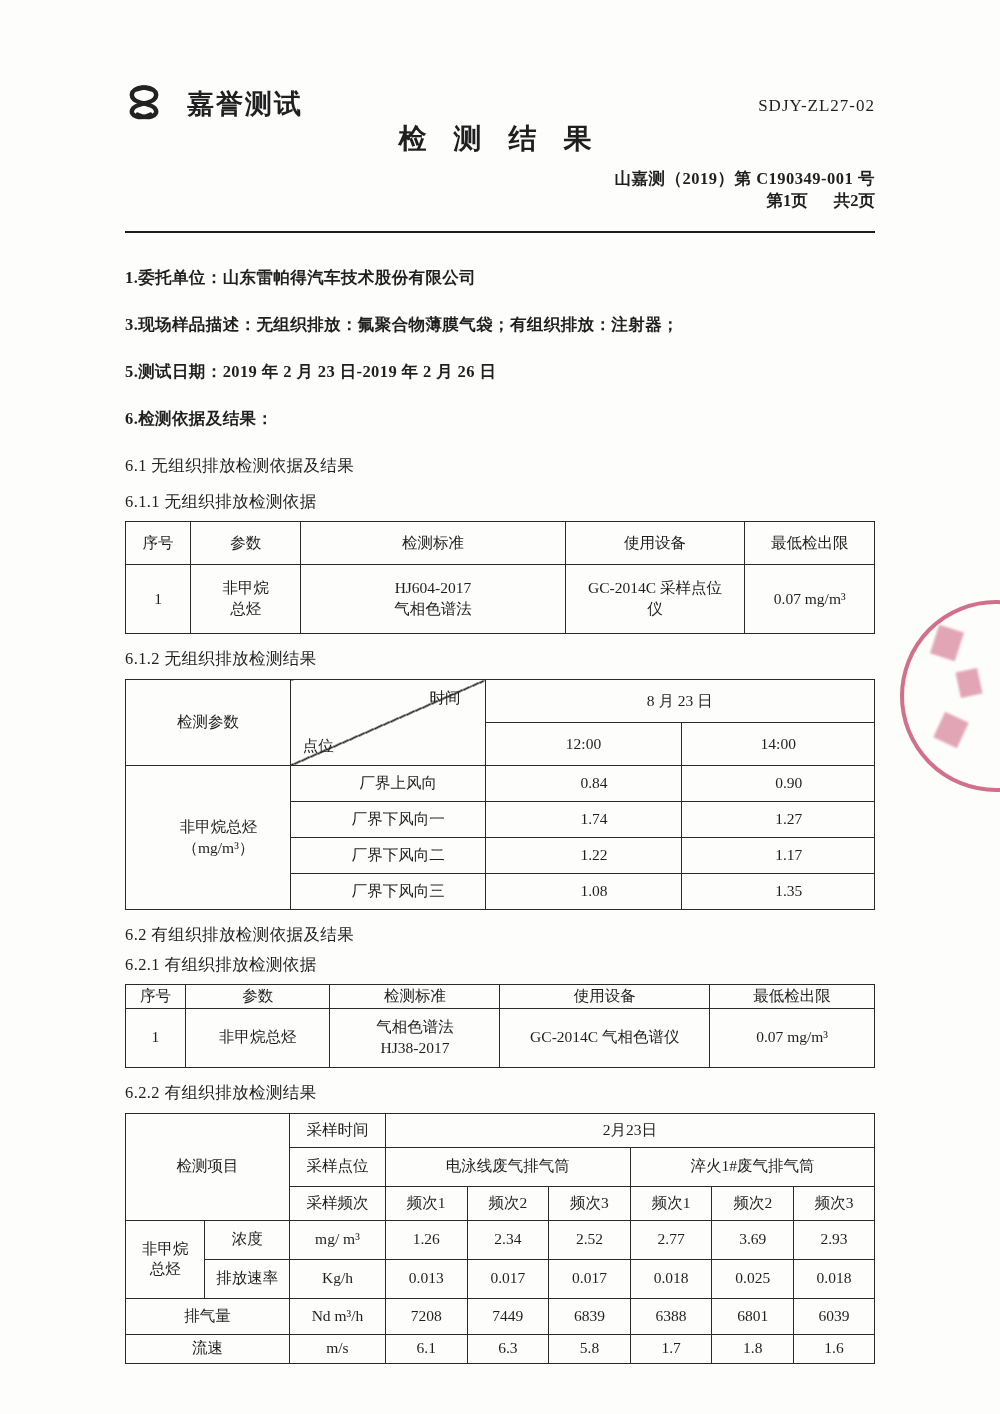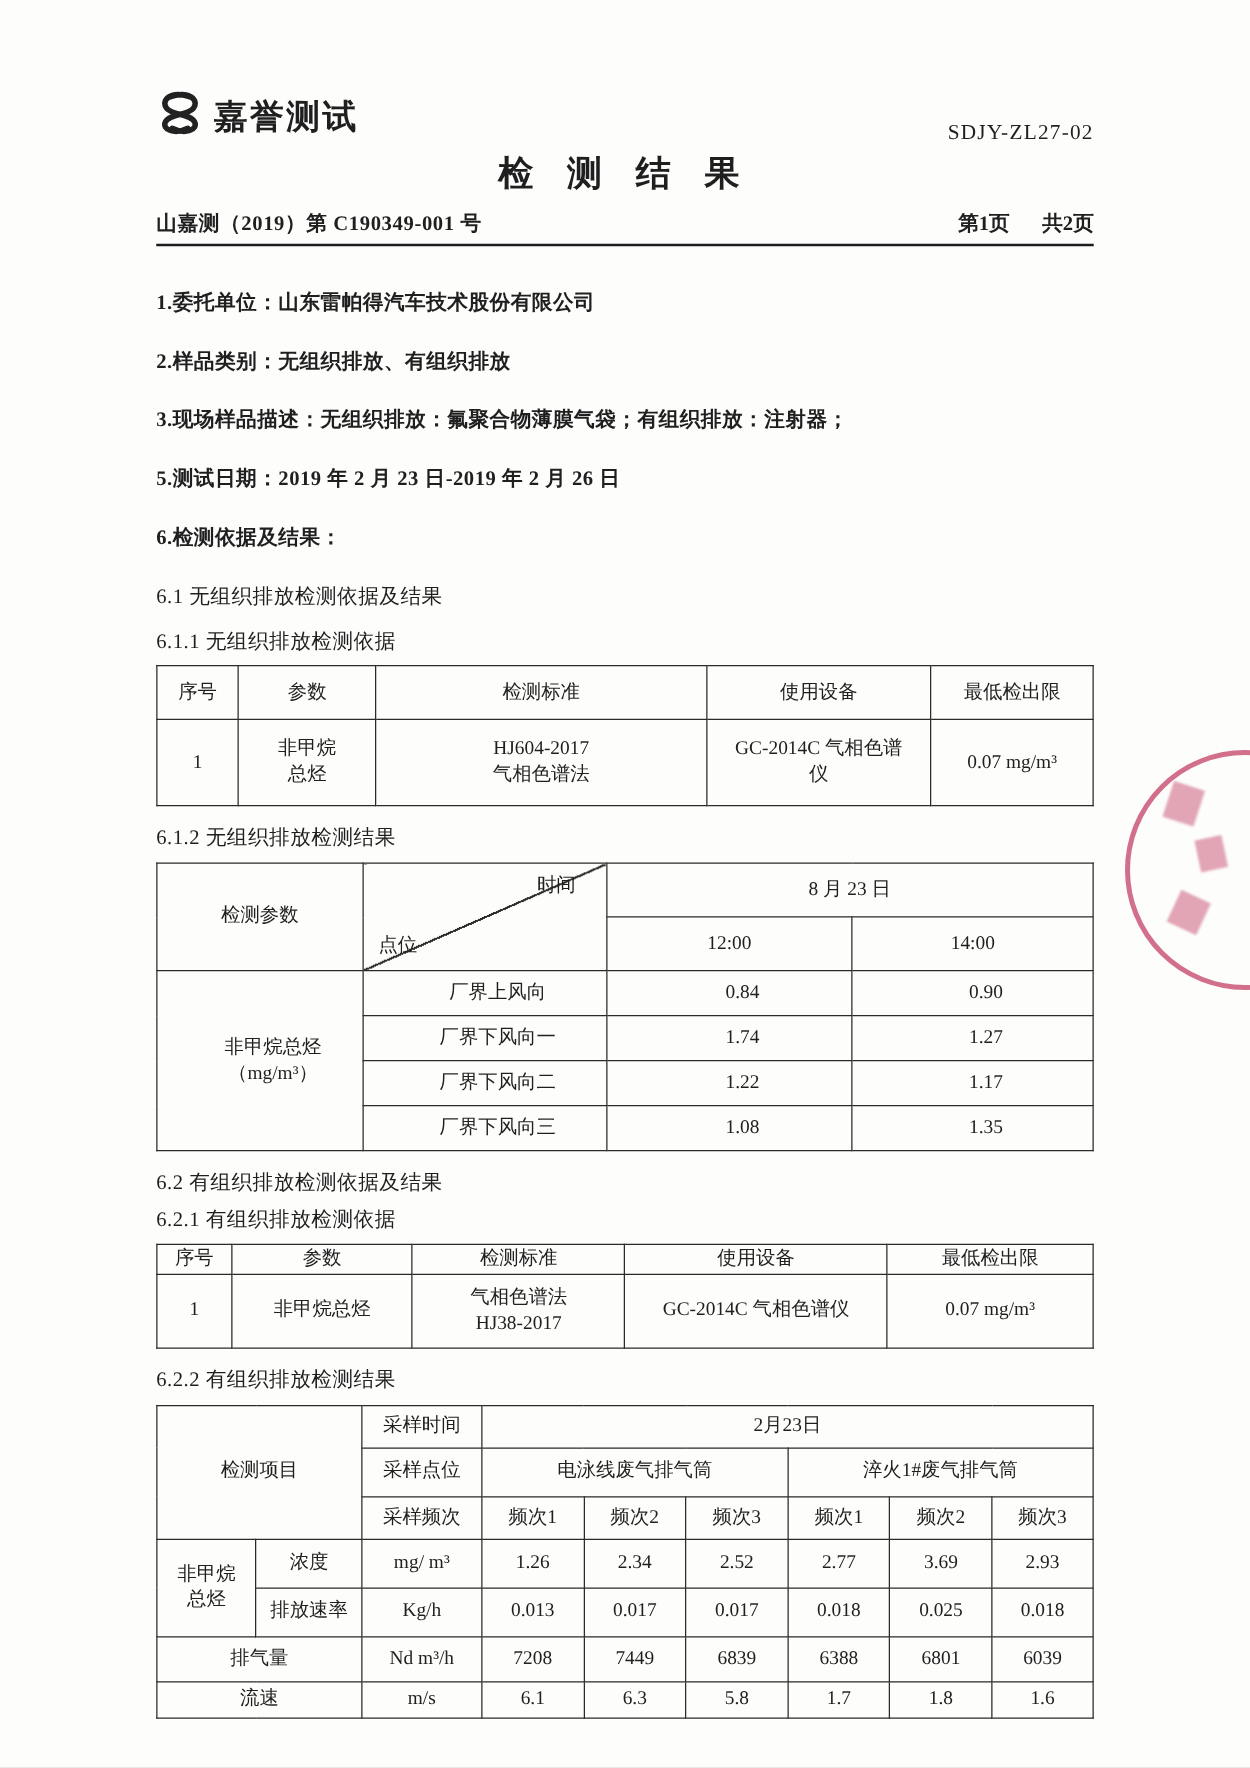--- a/index.html
+++ b/index.html
@@ -5,26 +5,26 @@
   html,body{margin:0;padding:0;background:#d9d9d9;}
   .page{
     width:1000px;height:1414px;margin:0 auto;background:#fdfdfc;
     position:relative;box-sizing:border-box;
     padding:72px 125px 0 125px;
     font-family:"Liberation Serif","DejaVu Serif",serif;
     color:#1f1f1f;overflow:hidden;
   }
   
   .hdr-row{display:flex;justify-content:space-between;align-items:flex-start;height:46px;}
-  .logo-wrap{display:flex;align-items:center;gap:8px;}
+  .logo-wrap{display:flex;align-items:center;gap:24px;margin-top:12px;}
   .logo-text{font-size:27px;font-weight:700;letter-spacing:2px;}
   .form-code{font-size:17px;margin-top:24px;letter-spacing:1px;}
   .title{text-align:center;font-size:28px;font-weight:700;letter-spacing:10px;margin-top:2px;}
   .doc-row{display:flex;justify-content:space-between;align-items:flex-end;
-    border-bottom:2.5px solid #1c1c1c;padding-bottom:5px;margin-top:10px;}
+    border-bottom:2.5px solid #1c1c1c;padding-bottom:19px;margin-top:10px;flex-direction:column;}
   .report-no{font-size:16.5px;font-weight:700;letter-spacing:.5px;}
   .page-info{font-size:16.5px;font-weight:700;}
   .page-info span{margin-left:26px;}
   
   .items{margin-top:34px;}
   .item{font-size:16.5px;font-weight:700;margin-bottom:25px;letter-spacing:.4px;}
   
   .sec-h{font-size:16.5px;font-weight:400;letter-spacing:.4px;}
   .mt-sm{margin-top:14px;} .mt-xs{margin-top:8px;}
   
@@ -81,21 +81,20 @@
 
   <div class="doc-row">
     <span class="report-no">山嘉测（2019）第 C190349-001 号</span>
     <span class="page-info">
       <span>第1页</span><span>共2页</span>
     </span>
   </div>
 
   <div class="items">
     <div class="item">1.委托单位：山东雷帕得汽车技术股份有限公司</div>
-    <div class="item">2.样品类别：无组织排放、有组织排放</div>
     <div class="item">3.现场样品描述：无组织排放：氟聚合物薄膜气袋；有组织排放：注射器；</div>
     <div class="item">5.测试日期：2019 年 2 月 23 日-2019 年 2 月 26 日</div>
     <div class="item">6.检测依据及结果：</div>
   </div>
 
   <div class="sec-h">6.1 无组织排放检测依据及结果</div>
   <div class="sec-h mt-sm">6.1.1 无组织排放检测依据</div>
 
   <table class="t611">
     <colgroup>
@@ -117,21 +116,21 @@
       <td>1</td>
       <td>
         <div>非甲烷</div>
         <div>总烃</div>
       </td>
       <td>
         <div>HJ604-2017</div>
         <div>气相色谱法</div>
       </td>
       <td>
-        <div>GC-2014C 气相色谱</div>
+        <div>GC-2014C 采样点位</div>
         <div>仪</div>
       </td>
       <td>0.07 mg/m³</td>
     </tr>
   </tbody>
     </table>
 
   <div class="sec-h mt-sm">6.1.2 无组织排放检测结果</div>
 
   <table class="t612">

